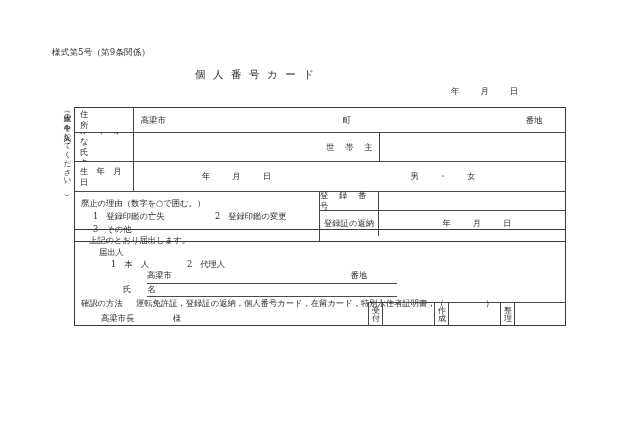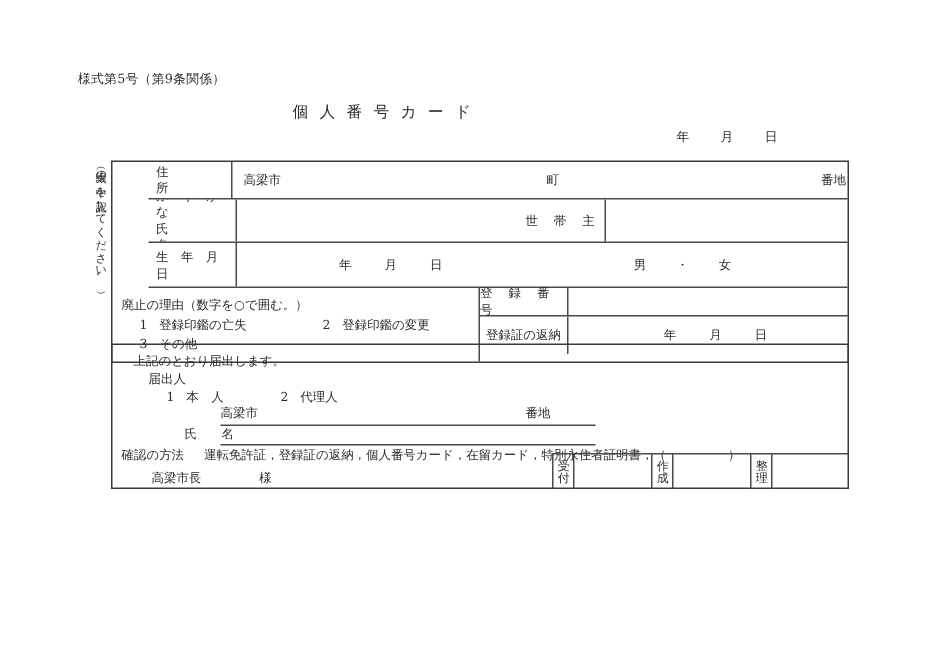--- a/index.html
+++ b/index.html
@@ -66,21 +66,20 @@
     position: absolute;
     left: 74px; top: 107px;
     width: 492px;
     border: 1.4px solid #3a3a3a;
     box-sizing: border-box;
   }
   .row {
     display: flex;
     border-bottom: 0.8px solid #4a4a4a;
     box-sizing: border-box;
-    margin-left: 24px;
   }
   .row:last-child { border-bottom: none; }
 
   .cell {
     box-sizing: border-box;
     font-size: 8.3px;
     display: flex;
     align-items: center;
     position: relative;
     overflow: hidden;

